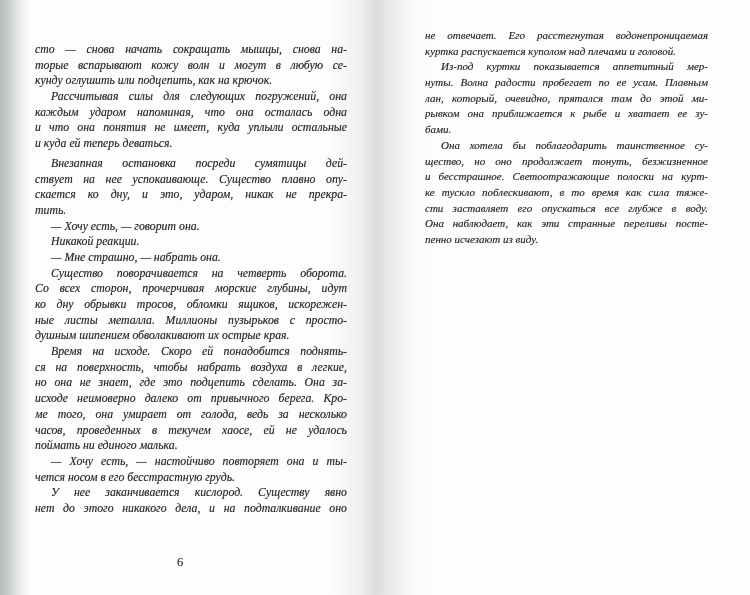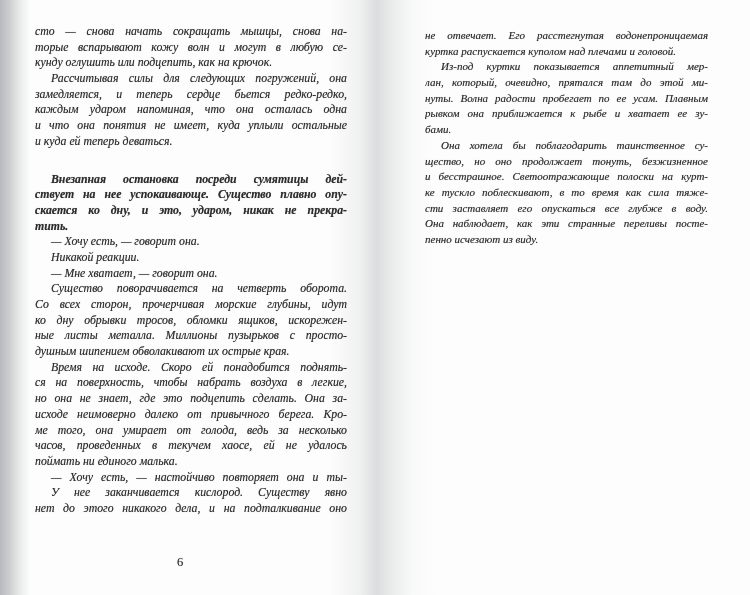--- a/index.html
+++ b/index.html
@@ -52,34 +52,34 @@
 
   .page-text {
     position: absolute;
     color: var(--text-color, #2d2d2d);
     font-style: italic;
     text-shadow: 0 0 0.7px rgba(45,45,45,0.55);
   }
 
   .page-text.left {
     left: 35px;
-    top: 24px;
+    top: 42px;
     width: 312px;
     font-size: 11.8px;
   }
 
   .page-text.right {
     left: 425px;
     top: 28px;
     width: 283px;
     font-size: 11px;
   }
 
   .para { margin: 0; }
-  .para.gap { margin-top: 22px; font-weight: bold; }
+  .para.gap { margin-top: 4px; }
 
   .line {
     height: 15.7px;
     line-height: 15.7px;
     overflow: hidden;
     text-align: justify;
     text-align-last: justify;
   }
   .line.last {
     text-align-last: left;
@@ -108,76 +108,76 @@
   <div class="gutter-shadow"></div>
 
   <div class="page-text left">
       <div class="para">
         <div class="line">сто — снова начать сокращать мышцы, снова на-</div>
         <div class="line">торые вспарывают кожу волн и могут в любую се-</div>
         <div class="line last">кунду оглушить или подцепить, как на крючок.</div>
       </div>
       <div class="para">
         <div class="line ind">Рассчитывая силы для следующих погружений, она</div>
-        <div class="line">замедляется, и теперь сердце бьется редко-редко,</div>
         <div class="line">каждым ударом напоминая, что она осталась одна</div>
         <div class="line">и что она понятия не имеет, куда уплыли остальные</div>
         <div class="line last">и куда ей теперь деваться.</div>
       </div>
       <div class="para gap">
         <div class="line ind">Внезапная остановка посреди сумятицы дей-</div>
         <div class="line">ствует на нее успокаивающе. Существо плавно опу-</div>
         <div class="line">скается ко дну, и это, ударом, никак не прекра-</div>
         <div class="line last">тить.</div>
       </div>
       <div class="para">
         <div class="line last ind">— Хочу есть, — говорит она.</div>
       </div>
       <div class="para">
         <div class="line last ind">Никакой реакции.</div>
       </div>
       <div class="para">
-        <div class="line last ind">— Мне хватает, — говорит она.</div>
+        <div class="line last ind">— Мне страшно, — набрать она.</div>
       </div>
       <div class="para">
         <div class="line ind">Существо поворачивается на четверть оборота.</div>
         <div class="line">Со всех сторон, прочерчивая морские глубины, идут</div>
         <div class="line">ко дну обрывки тросов, обломки ящиков, искорежен-</div>
         <div class="line">ные листы металла. Миллионы пузырьков с просто-</div>
         <div class="line last">душным шипением обволакивают их острые края.</div>
       </div>
       <div class="para">
         <div class="line ind">Время на исходе. Скоро ей понадобится поднять-</div>
         <div class="line">ся на поверхность, чтобы набрать воздуха в легкие,</div>
         <div class="line">но она не знает, где это подцепить сделать. Она за-</div>
         <div class="line">исходе неимоверно далеко от привычного берега. Кро-</div>
         <div class="line">ме того, она умирает от голода, ведь за несколько</div>
         <div class="line">часов, проведенных в текучем хаосе, ей не удалось</div>
         <div class="line last">поймать ни единого малька.</div>
       </div>
       <div class="para">
         <div class="line ind">— Хочу есть, — настойчиво повторяет она и ты-</div>
+        <div class="line last">чется носом в его бесстрастную грудь.</div>
       </div>
       <div class="para">
         <div class="line ind">У нее заканчивается кислород. Существу явно</div>
         <div class="line">нет до этого никакого дела, и на подталкивание оно</div>
       </div>
     </div>
 
   <div class="page-number">6</div>
 
   <div class="page-text right">
       <div class="para">
         <div class="line">не отвечает. Его расстегнутая водонепроницаемая</div>
         <div class="line last">куртка распускается куполом над плечами и головой.</div>
       </div>
       <div class="para">
         <div class="line ind">Из-под куртки показывается аппетитный мер-</div>
+        <div class="line">нуты. Волна радости пробегает по ее усам. Плавным</div>
         <div class="line">лан, который, очевидно, прятался там до этой ми-</div>
-        <div class="line">нуты. Волна радости пробегает по ее усам. Плавным</div>
         <div class="line">рывком она приближается к рыбе и хватает ее зу-</div>
         <div class="line last">бами.</div>
       </div>
       <div class="para">
         <div class="line ind">Она хотела бы поблагодарить таинственное су-</div>
         <div class="line">щество, но оно продолжает тонуть, безжизненное</div>
         <div class="line">и бесстрашное. Светоотражающие полоски на курт-</div>
         <div class="line">ке тускло поблескивают, в то время как сила тяже-</div>
         <div class="line">сти заставляет его опускаться все глубже в воду.</div>
         <div class="line">Она наблюдает, как эти странные переливы посте-</div>

